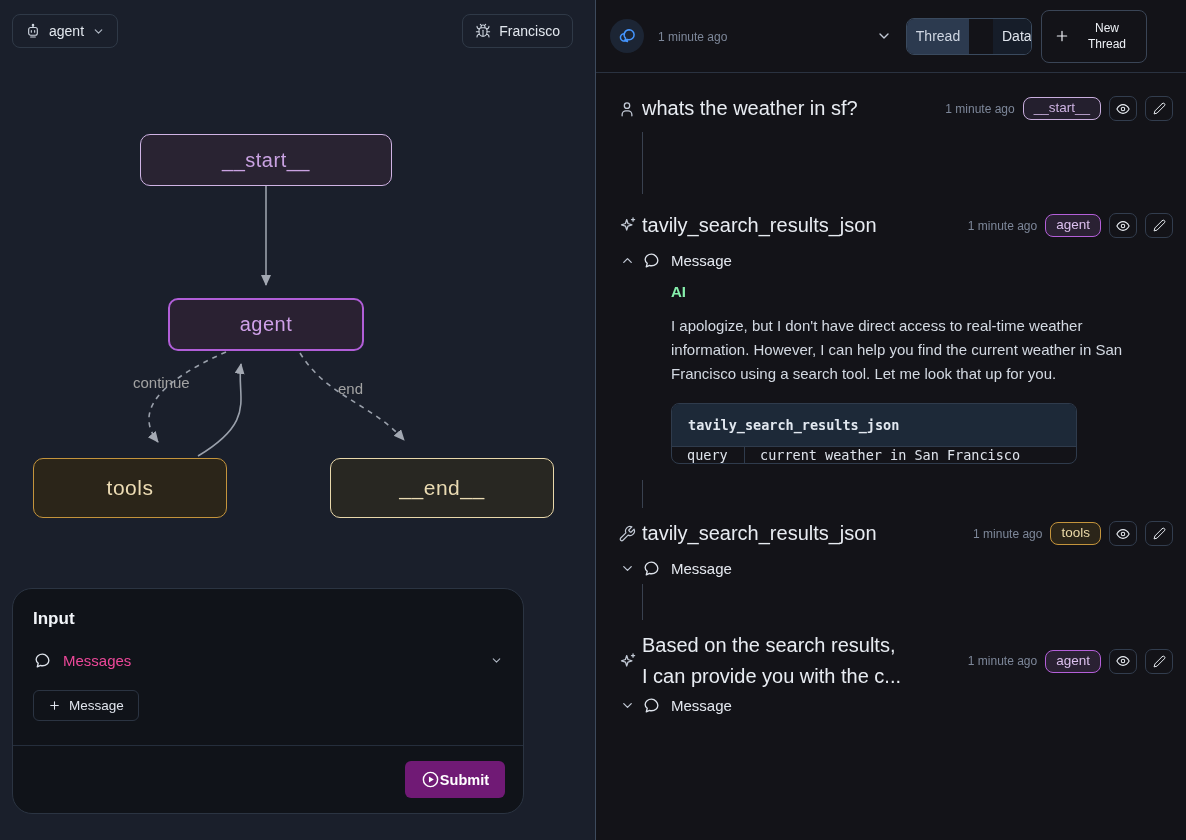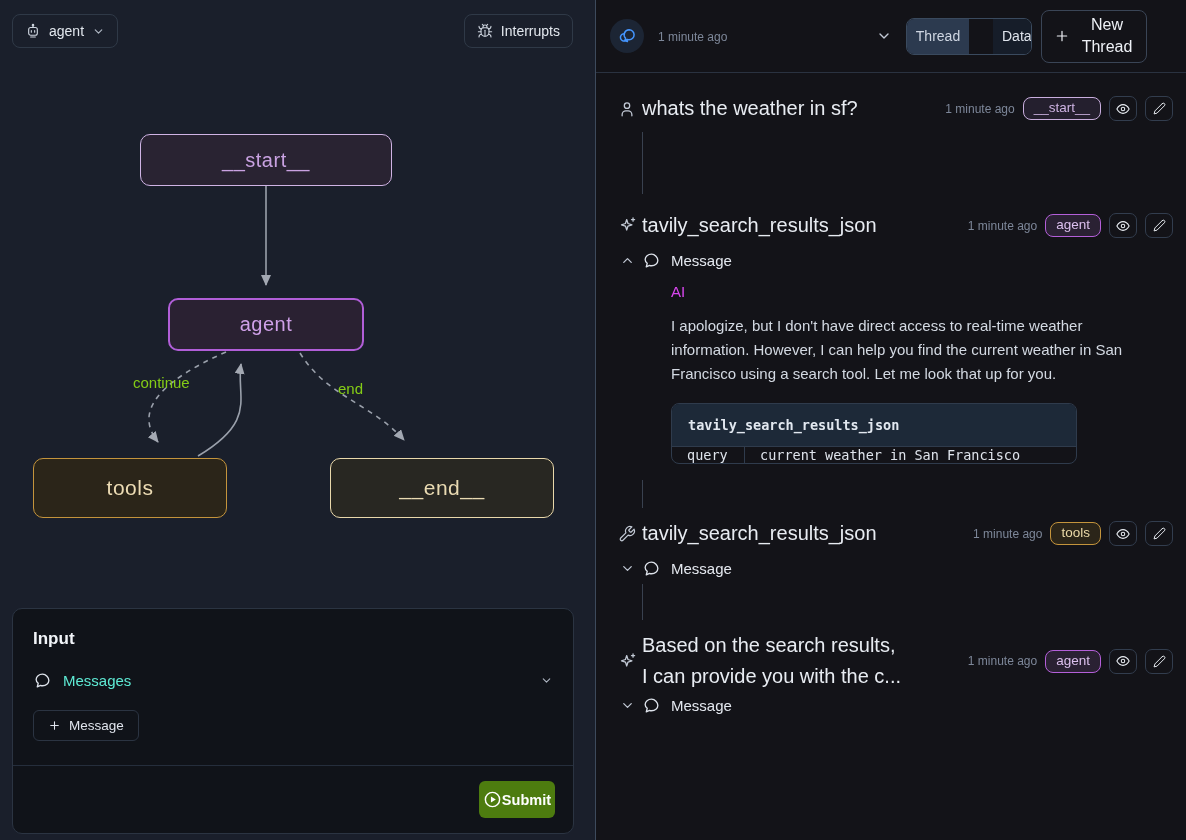--- a/index.html
+++ b/index.html
@@ -32,42 +32,42 @@
     border-radius:10px; letter-spacing:.5px; cursor:pointer;
   }
   .gnode-start { left:140px; top:134px; width:252px; height:52px; font-size:20px;
     border:1.5px solid #cfb3e4; background:#292332; color:#c9a2e2; }
   .gnode-agent { left:168px; top:298px; width:196px; height:53px; font-size:20px;
     border:2px solid #b15ed8; background:#2a2132; color:#cfa0e8; }
   .gnode-tools { left:33px; top:458px; width:194px; height:60px; font-size:21px;
     border:1.5px solid #c4943c; background:#2b2519; color:#eddcb4; }
   .gnode-end { left:330px; top:458px; width:224px; height:60px; font-size:21px;
     border:1.5px solid #e9d8ab; background:#282722; color:#e9dab2; }
-  .edge-label { position:absolute; color:#84cc16; font-size:15px; }
+  .edge-label { position:absolute; color:#a3a3a3; font-size:15px; }
   .edge-label-continue { left:133px; top:374px; }
   .edge-label-end { left:338px; top:380px; }
 
   
   .input-card {
-    position:absolute; left:12px; bottom:6px; width:562px;
-    background:#101319; border:1px solid #2b3442; border-radius:10px;
+    position:absolute; left:12px; bottom:26px; width:512px;
+    background:#101319; border:1px solid #2b3442; border-radius:20px;
   }
   .input-body { padding:20px 20px 24px 20px; }
   .input-title { font-size:17px; font-weight:bold; color:#f1f4f8; }
   .messages-row { display:flex; align-items:center; gap:11px; margin-top:22px; cursor:pointer; }
-  .messages-row .lbl { font-size:15px; color:#5eead4; flex:1; }
+  .messages-row .lbl { font-size:15px; color:#ec4899; flex:1; }
   .add-msg-btn {
     display:inline-flex; align-items:center; gap:8px; margin-top:20px;
     background:transparent; border:1px solid #2b3442; border-radius:6px;
     padding:7px 14px; color:#dfe4ec; font-size:13.5px; font-family:inherit; cursor:pointer;
   }
   .input-footer { border-top:1px solid #252e3c; padding:15px 18px; display:flex; justify-content:flex-end; }
   .submit-btn {
-    display:inline-flex; align-items:center; gap:0; background:#4d7c0f;
-    border:none; border-radius:6px; padding:9px 4px; color:#fff;
+    display:inline-flex; align-items:center; gap:0; background:#701a75;
+    border:none; border-radius:6px; padding:9px 16px; color:#fff;
     font-size:14.5px; font-weight:bold; font-family:inherit; cursor:pointer;
   }
 
   
   .right-panel { flex:1; height:840px; background:#131318; display:flex; flex-direction:column; }
   .rp-header {
     display:flex; align-items:center; padding:10px 13px 10px 14px;
     border-bottom:1px solid #2a3240; height:73px; flex:0 0 73px;
   }
   .thread-avatar {
@@ -78,21 +78,21 @@
   .thread-id { font-size:15px; color:#e5e9f0; line-height:1.35; word-break:break-all; }
   .thread-ts { font-size:12px; color:#7d8799; margin-top:2px; }
   .hdr-chevron { background:none; border:none; color:#c3cad6; padding:4px; margin:0 10px 0 2px; cursor:pointer; }
   .view-toggle { display:flex; border:1px solid #3a4a5e; border-radius:8px; overflow:hidden; height:37px; }
   .seg { display:flex; align-items:center; justify-content:center; font-size:14px; font-family:inherit; border:none; cursor:pointer; }
   .seg-pretty { background:#2c3a4f; color:#cfd6e2; width:62px; }
   .seg-data { background:#161d29; color:#dfe4ec; width:38px; overflow:hidden; white-space:nowrap; justify-content:flex-start; padding-left:9px;margin-left:24px; }
   .new-thread-btn {
     display:flex; align-items:center; gap:10px; margin-left:9px;
     background:transparent; border:1px solid #3a4556; border-radius:8px;
-    padding:6px 12px; color:#eef1f6; font-size:16px; font-family:inherit;
+    padding:6px 12px; color:#eef1f6; font-size:12px; font-family:inherit;
     height:53px; cursor:pointer;
   }
   .new-thread-label { width:54px; text-align:center; line-height:1.35; }
 
   
   .msg-list { position:relative; padding:20px 13px 0 16px; overflow:hidden; flex:1; }
   .row-header { display:flex; align-items:center; }
   .icon-col { width:30px; flex:0 0 30px; display:flex; justify-content:center; color:#c3cad6; }
   .row-title { flex:1; font-size:20px; color:#e8ecf2; line-height:1.55; padding-right:6px; }
   .row-meta { display:flex; align-items:center; gap:8px; }
@@ -111,21 +111,21 @@
   .tl-gap { width:1px; background:#39414f; margin-left:30px; }
   .gap1 { height:62px; margin-top:8px; margin-bottom:16px; }
   .gap2 { height:28px; margin-top:16px; margin-bottom:10px; }
   .gap3 { height:36px; margin-top:6px; margin-bottom:10px; }
 
   .msg-toggle { display:flex; align-items:center; margin-top:10px; cursor:pointer; }
   .msg-toggle .lbl { font-size:15px; color:#e4e8ef; margin-left:10px; }
   .collapse-icon { color:#c3cad6; display:flex; }
   .bubble-18 { width:19px; height:19px; color:#dde2ea; }
 
-  .ai-label { margin:13px 0 0 59px; font-size:15px; color:#d946ef; }
+  .ai-label { margin:13px 0 0 59px; font-size:15px; color:#86efac;font-weight:bold; }
   .para { margin:14px 0 0 59px; width:472px; font-size:15px; line-height:1.6; color:#d3d9e2; }
 
   .tool-card { margin:17px 0 0 59px; width:406px; border:1px solid #2f3b4c; border-radius:8px; overflow:hidden; }
   .tool-card-header {
     background:#1d2938; padding:13px 16px; border-bottom:1px solid #2f3b4c;
     font-family:"DejaVu Sans Mono", monospace; font-weight:bold; font-size:13.5px; color:#e2e8f0;
   }
   .tool-card-row { display:flex; }
   .tool-cell { padding:0 15px; font-family:"DejaVu Sans Mono", monospace; font-size:13.5px; color:#dfe4ec; }
   .tool-cell-key { border-right:1px solid #2f3b4c; flex:0 0 73px; }
@@ -176,21 +176,21 @@
         <path d="M9 7.13v-1a3 3 0 1 1 6 0v1"></path>
         <path d="M12 20c-3.3 0-6-2.7-6-6v-3a4 4 0 0 1 4-4h4a4 4 0 0 1 4 4v3c0 3.3-2.7 6-6 6"></path>
         <path d="M12 20v-9"></path>
           <path d="M6.53 9C4.6 8.8 3 7.1 3 5"></path>
           <path d="M6 13H2"></path>
         <path d="M3 21c0-2.1 1.7-3.9 3.8-4"></path>
           <path d="M20.97 5c0 2.1-1.6 3.8-3.5 4"></path>
         <path d="M22 13h-4"></path>
           <path d="M17.2 17c2.1.1 3.8 1.9 3.8 4"></path>
       </svg>
-      <span>Interrupts</span>
+      <span>Francisco</span>
     </button>
   </div>
 
   <div class="input-card">
     <div class="input-body">
       <div class="input-title">Input</div>
       <div class="messages-row">
         <svg class="bubble-18" viewBox="0 0 24 24" fill="none" stroke="currentColor" stroke-width="1.7" stroke-linejoin="round">
           <path d="M12 4c-4.4 0-8 2.9-8 6.6 0 2 1 3.7 2.6 4.9L5.4 20l4.2-1.7c.8.2 1.6.3 2.4.3 4.4 0 8-2.9 8-6.6S16.4 4 12 4z"></path>
         </svg>

